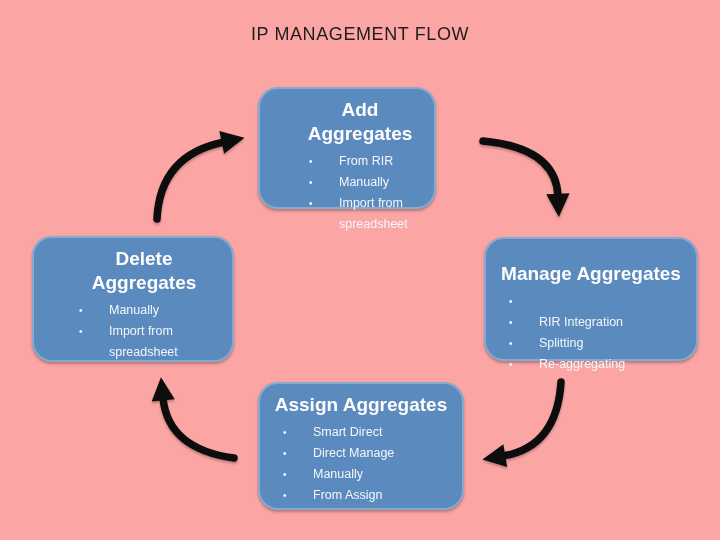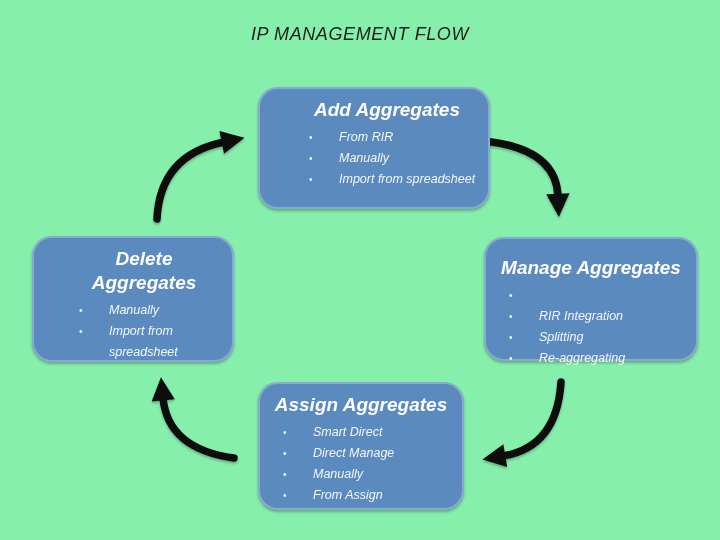--- a/index.html
+++ b/index.html
@@ -5,23 +5,22 @@
   html, body {
     margin: 0;
     padding: 0;
     background: #ffffff;
     font-family: "Liberation Sans", sans-serif;
   }
   .stage {
     position: relative;
     width: 720px;
     height: 540px;
-    background: #86efac;
+    background: #fca5a5;
     overflow: hidden;
-    font-style: italic;
   }
   .diagram-title {
     position: absolute;
     top: 24px;
     left: 0;
     width: 720px;
     text-align: center;
     font-size: 18px;
     letter-spacing: 0.6px;
     color: #1e1e1e;
@@ -40,22 +39,22 @@
   }
   .box {
     position: absolute;
     box-sizing: border-box;
     background: #5b8abe;
     border-radius: 20px;
     box-shadow: inset 0 0 0 2px rgba(255,255,255,0.28), 0 2px 3px rgba(0,0,0,0.28);
     color: #ffffff;
     padding: 11px 10px 8px 10px;
   }
-  .box-add    { left: 258px; top:  87px; width: 232px; height: 122px; padding-left: 36px; }
-  .box-manage { left: 484px; top: 237px; width: 214px; height: 124px; padding-top: 19px; }
+  .box-add    { left: 258px; top:  87px; width: 178px; height: 122px; padding-left: 36px; }
+  .box-manage { left: 484px; top: 237px; width: 214px; height: 124px; padding-top: 25px; }
   .box-assign { left: 258px; top: 382px; width: 206px; height: 128px; }
   .box-delete { left:  32px; top: 236px; width: 202px; height: 126px; padding-left: 32px; }
   .box-title {
     text-align: center;
     font-weight: bold;
     font-size: 19px;
     line-height: 24px;
     margin-bottom: 5px;
     color: #fdfdfd;
   }

